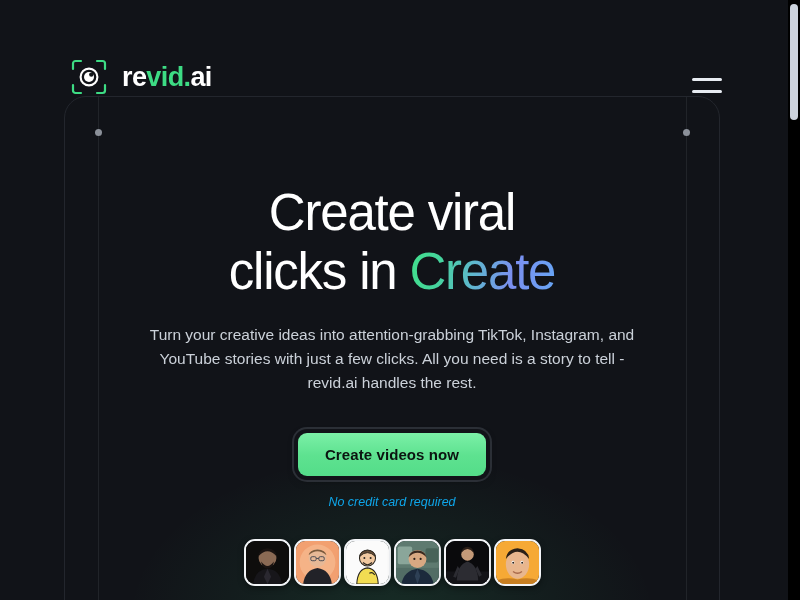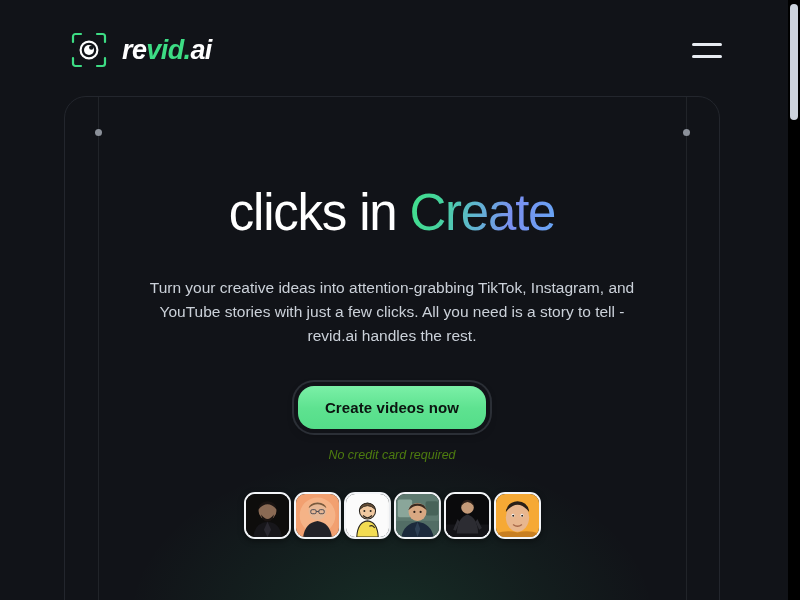--- a/index.html
+++ b/index.html
@@ -34,25 +34,24 @@
     background:#ccd2dc;
     border-radius:5px;
   }
 
   
   .header {
     position:absolute;
     left:0; top:0;
     width:788px; height:96px;
     display:flex;
-    align-items:center;
+    align-items:flex-end;
     justify-content:space-between;
     padding:4px 66px 0 70px;
     z-index:6;
-    font-style:italic;
   }
 
   .brand { display:flex; align-items:center; gap:14px; }
 
   .logo-mark {
     width:38px; height:38px;
     position:relative;
     flex:0 0 auto;
   }
   .logo-mark svg { display:block; }
@@ -149,21 +148,21 @@
     background:linear-gradient(100deg,
       #41e08a 0%, #45d49d 22%, #5fb6cf 45%, #7b8ff0 70%, #66a6f5 100%);
     -webkit-background-clip:text;
     background-clip:text;
     -webkit-text-fill-color:transparent;
     color:transparent;
   }
 
   
   .subheadline {
-    margin:38px auto 0;
+    margin:26px auto 0;
     width:516px;
     font-size:15.5px;
     line-height:24px;
     color:#cbd1d9;
   }
 
   
   .cta-wrap {
     margin-top:38px;
     display:flex;
@@ -172,33 +171,33 @@
   }
   .cta-button {
     position:relative;
     display:inline-block;
     padding:13px 27px;
     font-size:15px;
     font-weight:bold;
     color:#0b1410;
     background:linear-gradient(180deg,#7bf0a7 0%,#5ee290 52%,#54dd89 100%);
     border:none;
-    border-radius:16px;
+    border-radius:9px;
     cursor:pointer;
     box-shadow:0 0 0 4px #111318,
                0 0 0 6px #2b2f36,
                0 3px 10px rgba(0,0,0,0.55);
     font-family:"Liberation Sans", sans-serif;
     letter-spacing:0.1px;
   }
   .cta-note {
     margin-top:19px;
     font-size:12.5px;
     font-style:italic;
-    color:#4d7c0f;
+    color:#0ea5e9;
   }
 
   
   .avatar-row {
     margin-top:30px;
     display:flex;
     justify-content:center;
     gap:3px;
   }
   .avatar {
@@ -245,20 +244,21 @@
     <div class="guide guide-left"></div>
     <div class="guide guide-right"></div>
     <div class="guide-dot dot-left"></div>
     <div class="guide-dot dot-right"></div>
 
     <div class="hero-glow"></div>
 
     <div class="hero-content">
 
       <h1 class="headline">
+        <span>Create viral</span>
         <span class="line2"><span>clicks in </span><span class="grad-word">Create</span></span>
       </h1>
 
       <p class="subheadline">Turn your creative ideas into attention-grabbing TikTok, Instagram, and YouTube stories with just a few clicks. All you need is a story to tell - revid.ai handles the rest.</p>
 
       <div class="cta-wrap">
         <button class="cta-button">Create videos now</button>
         <span class="cta-note">No credit card required</span>
       </div>
 

